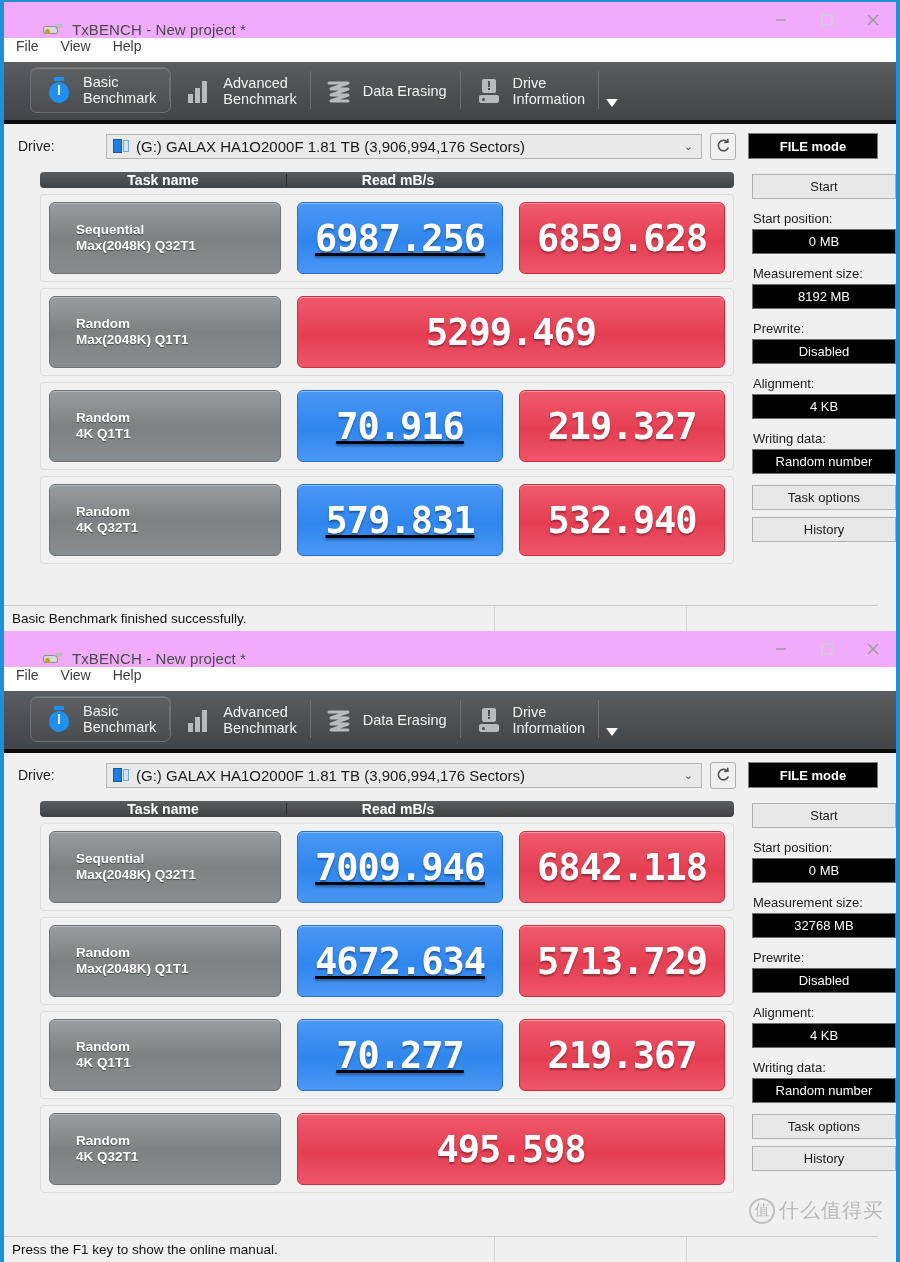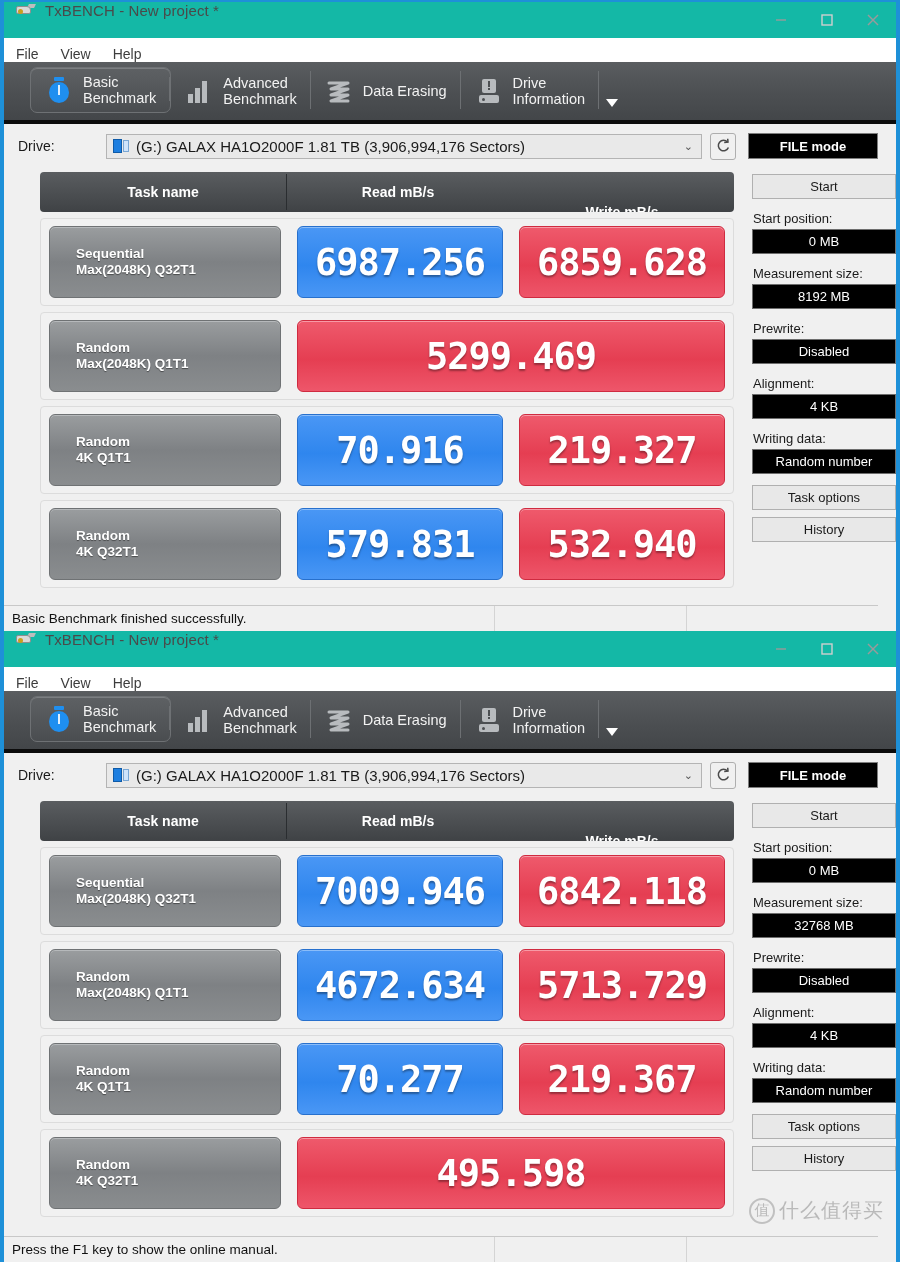--- a/index.html
+++ b/index.html
@@ -5,38 +5,38 @@
   * { box-sizing: border-box; margin:0; padding:0; }
   html,body { width:900px; height:1262px; background:#ffffff;
     font-family:"Liberation Sans", sans-serif; overflow:hidden; }
 
   .window { position:absolute; left:0; width:900px; background:#f0f0f0;
     border-left:4px solid #1e90d8; border-right:4px solid #1e90d8; }
   #win1 { top:0; height:631px; border-top:2px solid #1e90d8; }
   #win2 { top:631px; height:631px; }
 
   
-  .titlebar { height:36px; background:#14b8a6; display:flex; align-items:flex-start;
-    position:relative; }
+  .titlebar { height:36px; background:#f0abfc; display:flex; align-items:flex-end;
+    position:relative;padding-left:27px; }
   .tb-icon { width:22px; height:16px; margin-left:10px; position:relative; flex:none; }
   .tb-icon .body { position:absolute; left:2px; top:4px; width:15px; height:8px;
     background:#d9d9d9; border:1px solid #8f8f8f; border-radius:2px 4px 2px 2px; }
   .tb-icon .dot { position:absolute; left:4px; top:7px; width:5px; height:5px;
     border-radius:50%; background:#c8a020; }
   .tb-icon .tail { position:absolute; left:14px; top:2px; width:7px; height:4px;
     background:#bdbdbd; transform:skewX(-25deg); }
   .tb-title { margin-left:9px; font-size:15px; color:#4a4a4a; letter-spacing:.1px;
     white-space:nowrap; }
   .tb-controls { position:absolute; right:0; top:0; height:36px; display:flex; }
   .tb-btn { width:46px; height:36px; display:flex; align-items:center;
     justify-content:center; }
   .tb-btn svg { display:block; }
 
   
-  .menubar { height:24px; background:#ffffff; display:flex; align-items:flex-end;
+  .menubar { height:24px; background:#ffffff; display:flex; align-items:flex-start;
     padding-left:12px; gap:22px; }
   .menu-item { font-size:14px; color:#3d3d3d; white-space:nowrap; }
 
   
   .tabstrip { height:62px; background:linear-gradient(#5a5d60,#4c4f52 55%,#434649);
     display:flex; align-items:stretch; position:relative;
     border-bottom:4px solid #0c0c0c; }
   .tab { display:flex; align-items:center; padding:0 14px; position:relative;
     gap:10px;border-radius:18px; }
   .tab.active { background:linear-gradient(#5e6164,#4a4d50);
@@ -93,21 +93,21 @@
   .refresh-btn { width:26px; height:27px; margin-left:8px; background:#f0f0f0;
     border:1px solid #aeaeae; border-radius:3px; display:flex;
     align-items:center; justify-content:center; flex:none; }
   .filemode { width:130px; height:26px; margin:0 18px 0 12px; background:#000000;
     border:1px solid #7d7d7d; color:#ffffff; font-size:13px; font-weight:bold;
     display:flex; align-items:center; justify-content:center; flex:none; }
 
   
   .body-area { display:flex; padding:4px 0 0 0; height:420px; }
   .results { width:694px; margin-left:36px; }
-  .thead { display:flex; height:40px; border-radius:4px; overflow:hidden;
+  .thead { display:flex; height:16px; border-radius:4px; overflow:hidden;
     background:linear-gradient(#5a5d60,#3f4245); }
   .th { color:#ffffff; font-size:14px; font-weight:bold; display:flex;
     align-items:center; justify-content:center; position:relative; }
   .th-task { width:246px; }
   .th-read { width:224px; }
   .th-write { width:224px;margin-top:40px; }
   .th + .th::before { content:""; position:absolute; left:0; top:2px; bottom:2px;
     width:1px; background:#2a2d30; }
 
   .rowbox { margin-top:6px; background:#f1f1f1; border:1px solid #dcdcdc;
@@ -115,21 +115,21 @@
   .task-cell { width:232px; height:72px; border-radius:6px;
     background:linear-gradient(#9a9d9f,#7e8184 50%,#8a8d8f);
     border:1px solid #6f7274; box-shadow:inset 0 1px 0 #b6b9bb;
     display:flex; flex-direction:column; justify-content:center;
     padding-left:26px; }
   .task-cell span { color:#ffffff; font-size:13.5px; font-weight:bold;
     line-height:16px; text-shadow:0 1px 1px rgba(0,0,0,.45); white-space:nowrap; }
   .val-cell { flex:1; height:72px; border-radius:6px; display:flex;
     align-items:center; justify-content:center; }
   .val-read { background:linear-gradient(#4a97f5,#2f86ee 55%,#4a97f5);
-    border:1px solid #2770cd; box-shadow:inset 0 1px 0 #8bbdf9; }
+    border:1px solid #2770cd; box-shadow:inset 0 1px 0 #8bbdf9;text-decoration:underline; }
   .val-write { background:linear-gradient(#ef5a6c,#e53e52 55%,#ee566a);
     border:1px solid #cf2b40; box-shadow:inset 0 1px 0 #f79aa6; }
   .val-cell span { color:#ffffff; font-size:37px; font-weight:bold;
     font-family:"DejaVu Sans Mono", monospace; letter-spacing:-1px;
     text-shadow:0 2px 2px rgba(0,0,0,.35); }
 
   
   .sidebar { width:152px; margin-left:18px; padding-top:2px; }
   .side-btn { height:25px; background:#e8e8e8; border:1px solid #b0b0b0;
     font-size:13px; color:#1a1a1a; display:flex; align-items:center;

